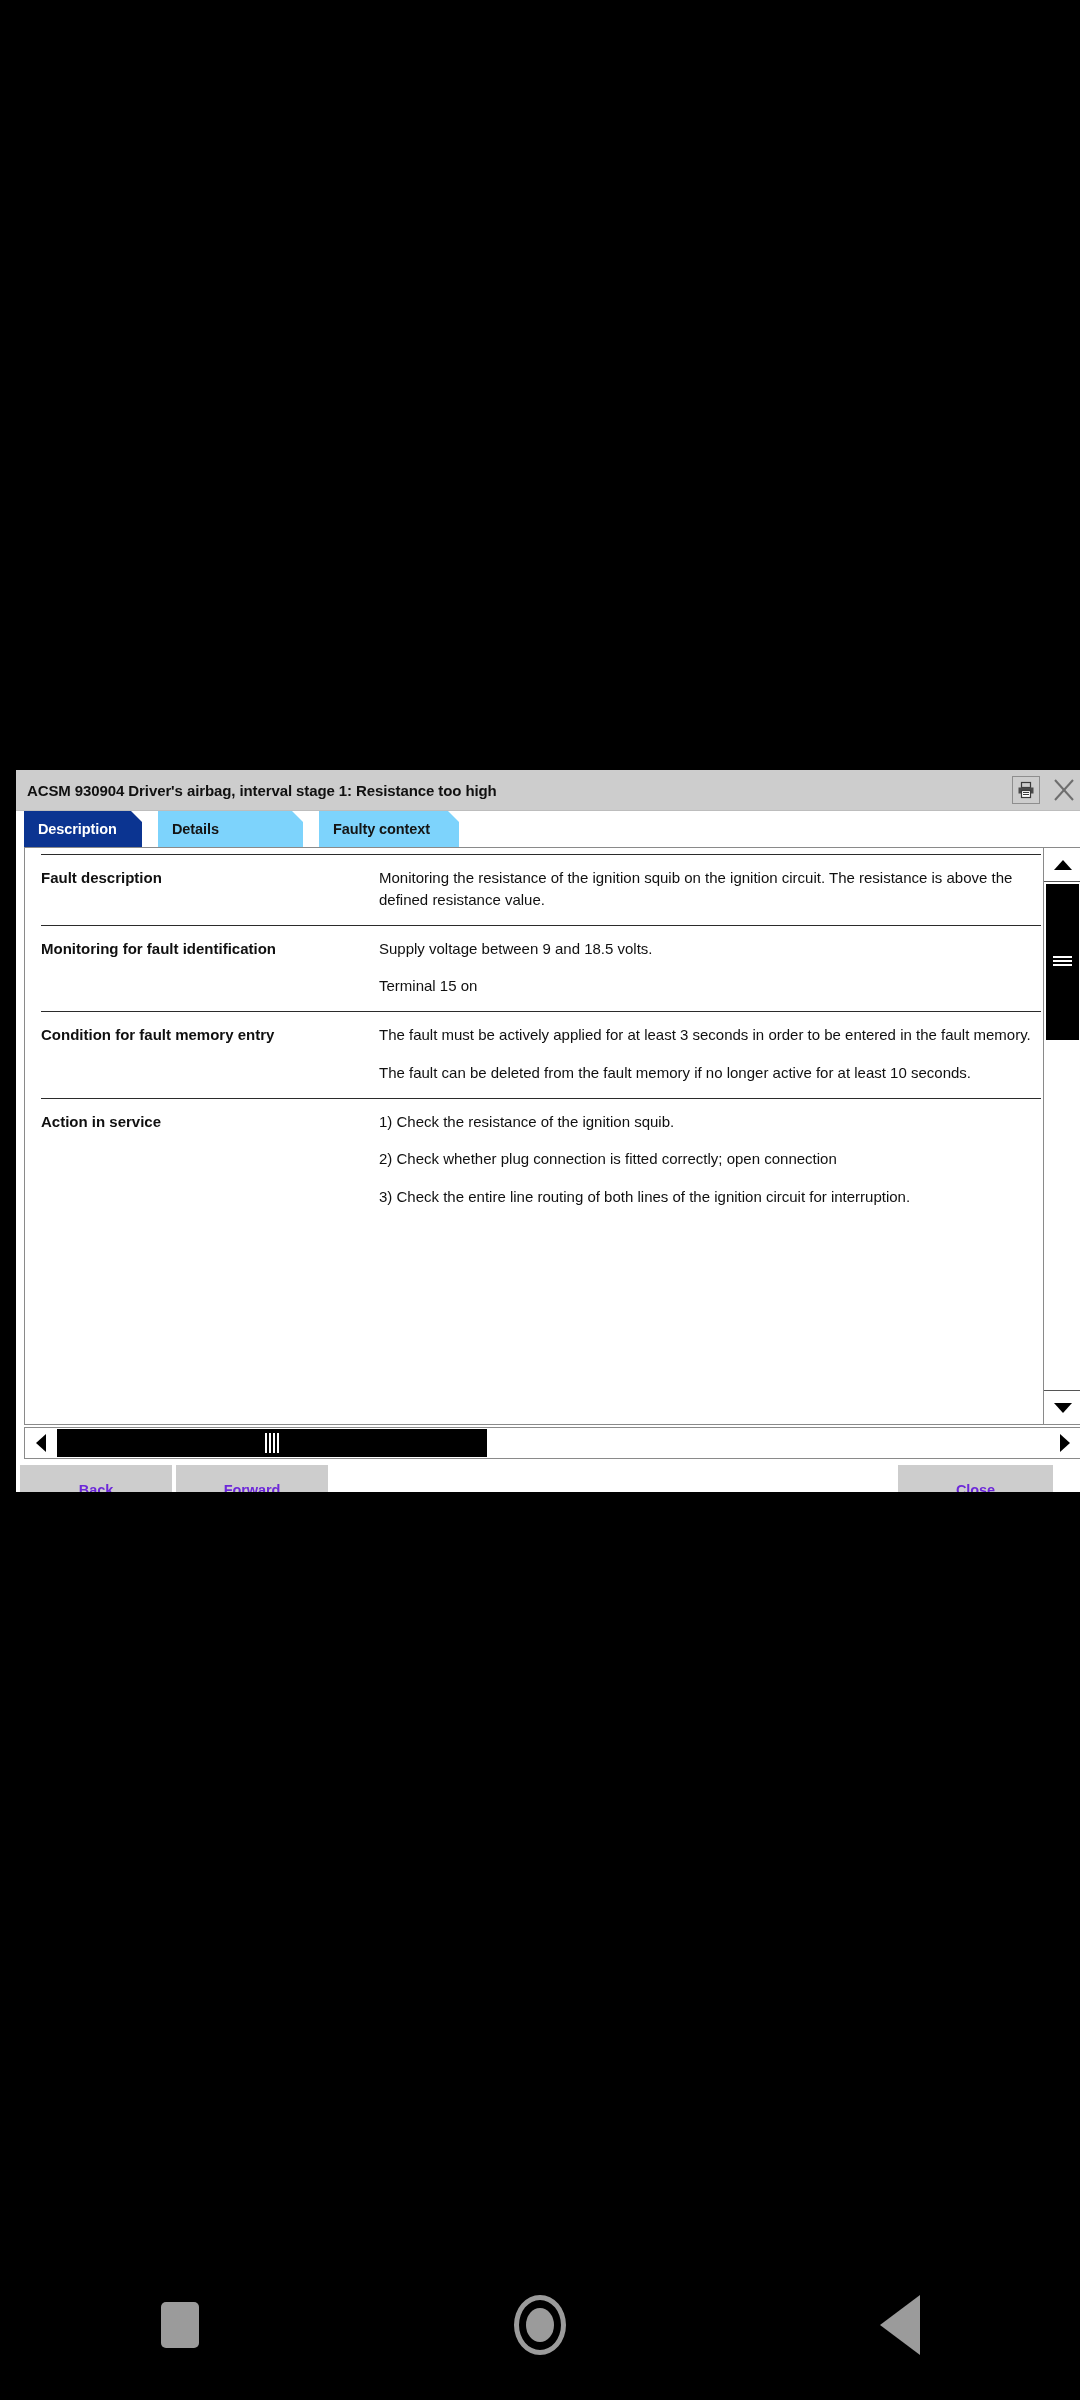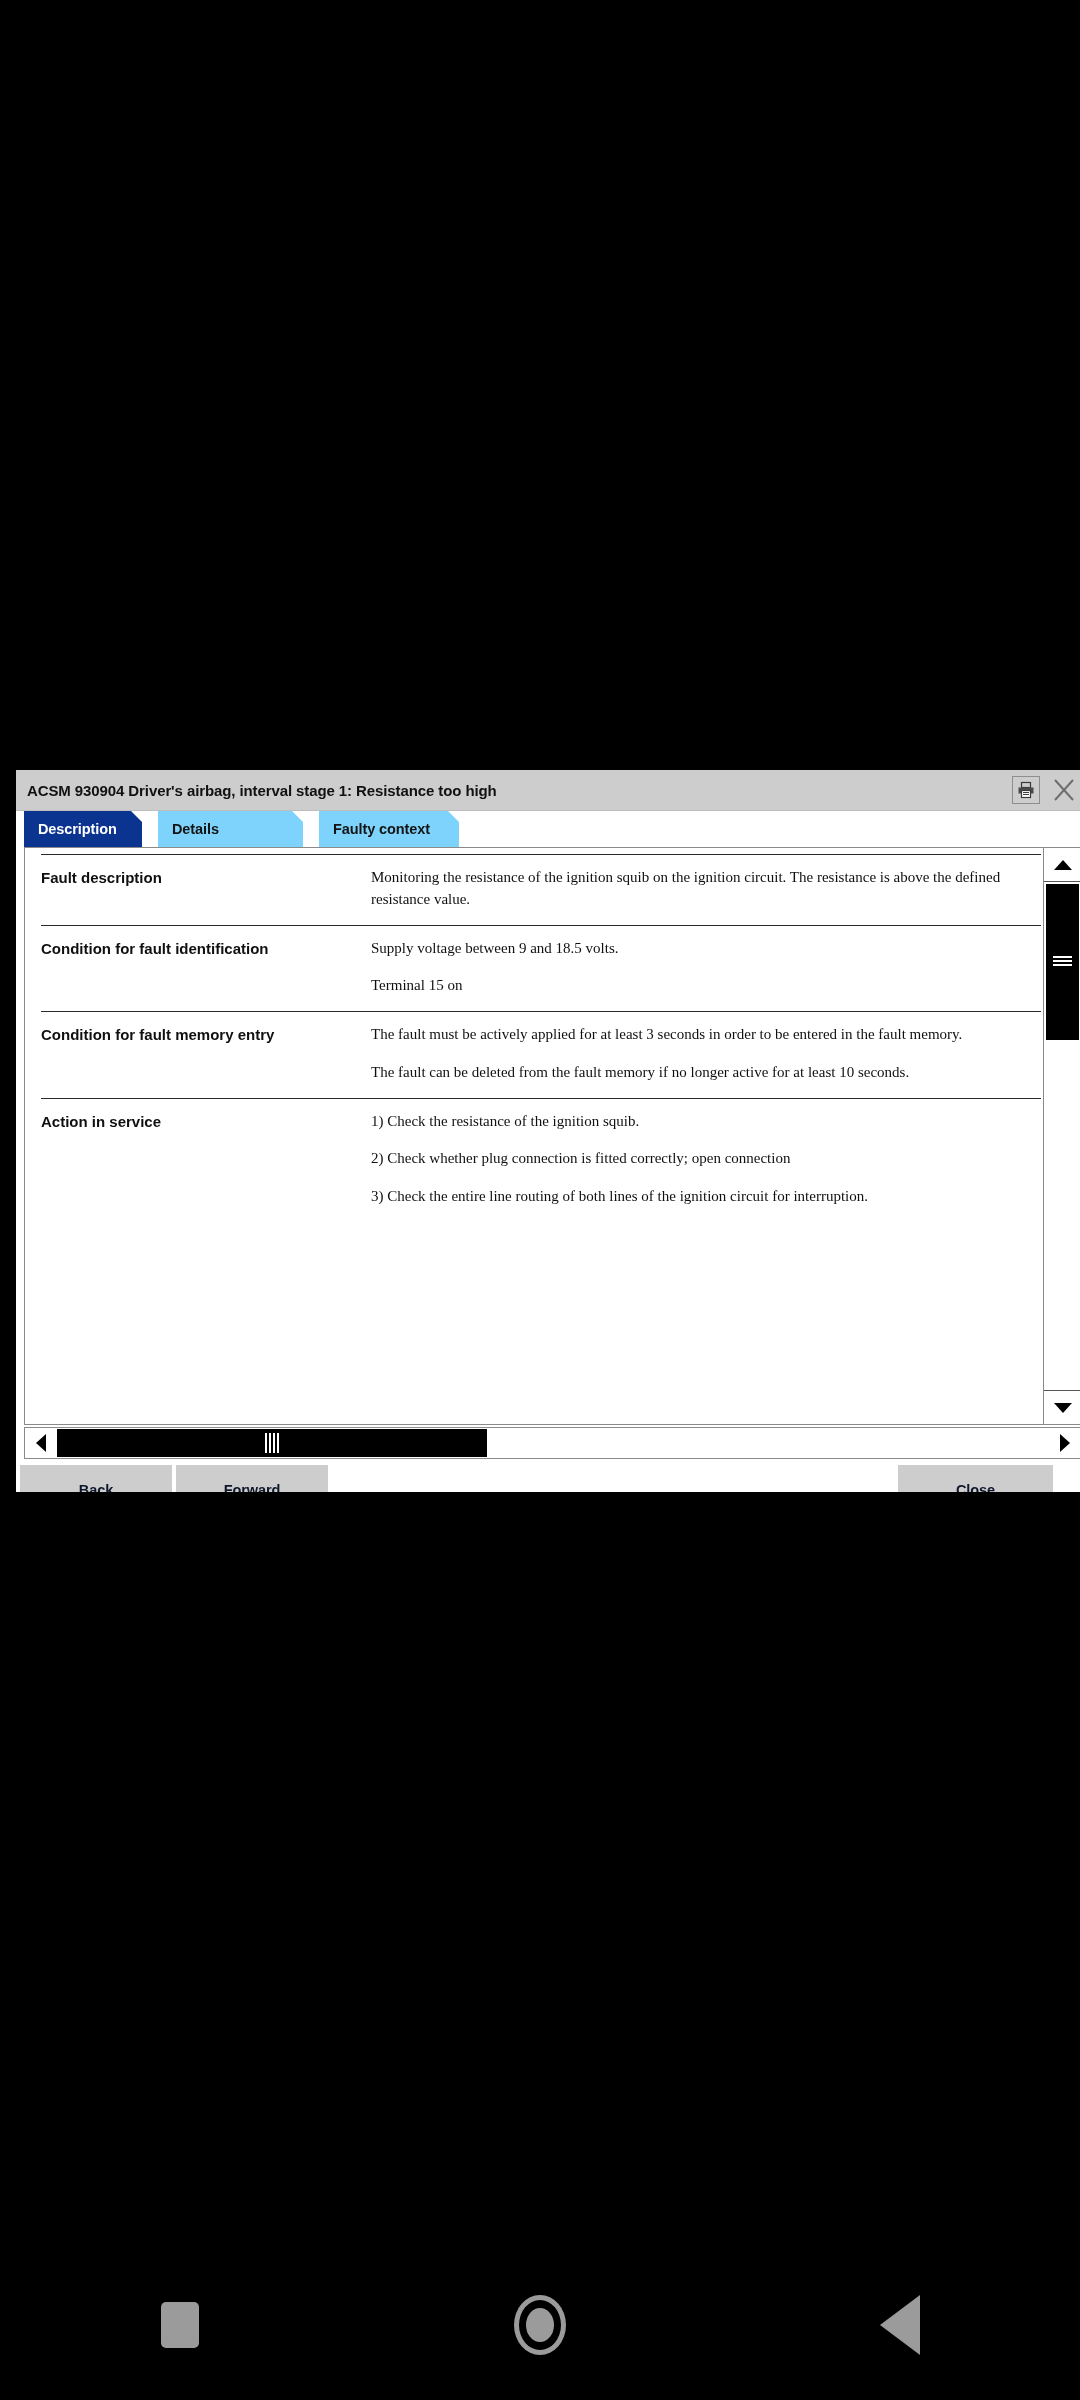--- a/index.html
+++ b/index.html
@@ -163,21 +163,21 @@
     padding-right: 18px;
   }
   td.value {
     padding-left: 8px;
     font-weight: normal;
   }
   tr.row-sep > td { border-top: 1.6px solid #2b2b2b; }
   tr.row-sep-left > td.label { border-top: 1.6px solid #2b2b2b; }
   tr.row-sep-left > td.value { border-top: none; }
 
-  .value p { margin: 0 0 16px 0; font-family: Liberation Serif, serif; }
+  .value p { margin: 0 0 16px 8px; }
   .value p:last-child { margin-bottom: 0; }
 
   
   #vscroll {
     position: relative;
     flex: 0 0 38px;
     width: 38px;
     background: #ffffff;
     border-left: 1px solid #8a8a8a;
     box-sizing: border-box;
@@ -280,21 +280,21 @@
     align-items: flex-start;
     padding: 0 2px;
   }
   .dlg-btn {
     height: 50px;
     background: #cdcdcd;
     border: none;
     font-family: "Liberation Sans", sans-serif;
     font-size: 14.5px;
     font-weight: bold;
-    color: #0f172a;
+    color: #6d28d9;
     letter-spacing: -0.1px;
     display: flex;
     align-items: center;
     justify-content: center;
   }
   #btn-back { width: 152px; margin-left: 2px; }
   #btn-forward { width: 152px; margin-left: 4px; }
   #btn-close { width: 155px; margin-left: auto; margin-right: 35px; }
 
   
@@ -406,21 +406,21 @@
             <tbody>
 
               <tr class="row-sep">
                 <td class="label">Fault description</td>
                 <td class="value">
                   <p>Monitoring the resistance of the ignition squib on the ignition circuit. The resistance is above the defined resistance value.</p>
                 </td>
               </tr>
 
               <tr class="row-sep">
-                <td class="label">Condition for fault identification</td>
+                <td class="label">Monitoring for fault identification</td>
                 <td class="value">
                   <p>Supply voltage between 9 and 18.5 volts.</p>
                   <p>Terminal 15 on</p>
                 </td>
               </tr>
 
               <tr class="row-sep">
                 <td class="label">Condition for fault memory entry</td>
                 <td class="value">
                   <p>The fault must be actively applied for at least 3 seconds in order to be entered in the fault memory.</p>

